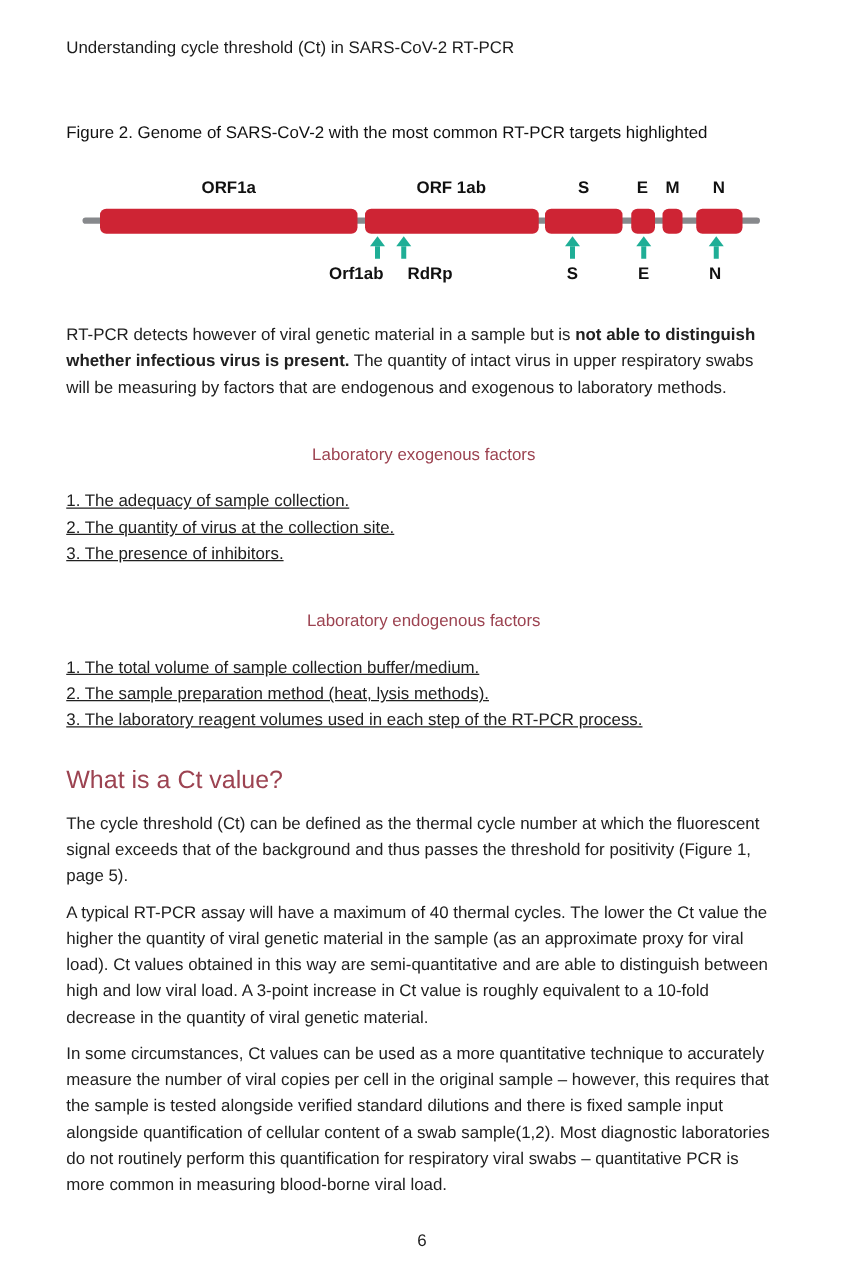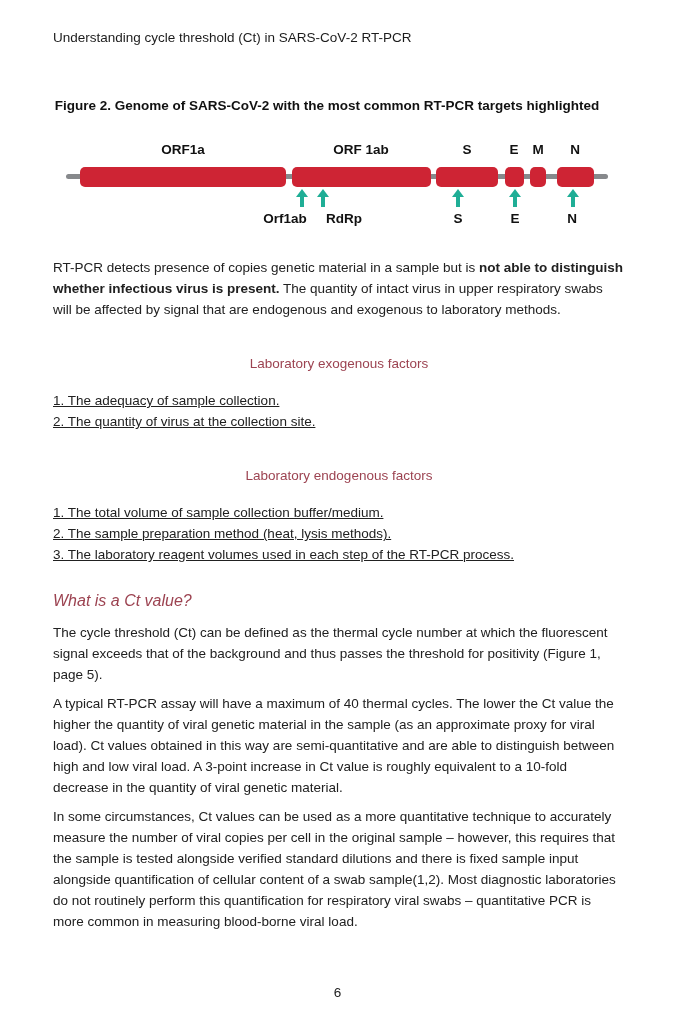--- a/index.html
+++ b/index.html
@@ -20,25 +20,24 @@
   .doc-header {
     margin-top: 30px;
     font-size: 13.5px;
     line-height: 1.2;
     color: #1c1c1c;
   }
 
   .fig-caption {
     margin-top: 50px;
     font-size: 13.5px;
-    font-weight: bold;
+    font-weight: normal;
     line-height: 1.55;
     max-width: 548px;
     color: #111;
-    text-align: center;
   }
 
   
   .diagram {
     position: relative;
     width: 675px;
     height: 92px;
     margin-top: 24px;
   }
   .backbone {
@@ -109,25 +108,24 @@
     text-align: center;
   }
   .num-list {
     margin-top: 16px;
     font-size: 13.5px;
     line-height: 21px;
   }
   .num-list .li { white-space: nowrap; text-decoration: underline; }
   .big-head {
     margin-top: 26px;
-    font-size: 16px;
+    font-size: 20px;
     font-weight: 400;
     line-height: 1.2;
     color: var(--maroon, #9c4351);
-    font-style: italic;
   }
   .after-head { margin-top: 12px; }
   .para-gap { margin-top: 8px; }
 
   .page-number {
     position: absolute;
     left: 0;
     right: 0;
     bottom: 24px;
     text-align: center;
@@ -181,26 +179,27 @@
       <div class="stem"></div>
     </div>
 
   <div class="seg-label-bottom" style="left:285px">Orf1ab</div>
   <div class="seg-label-bottom" style="left:344px">RdRp</div>
   <div class="seg-label-bottom" style="left:458px">S</div>
   <div class="seg-label-bottom" style="left:515px">E</div>
   <div class="seg-label-bottom" style="left:572px">N</div>
 </div>
 
-<div class="para para-intro tx"><span>RT-PCR detects presence of copies genetic material in a sample but is </span><strong>not able to distinguish whether infectious virus is present.</strong><span> The quantity of intact virus in upper respiratory swabs will be affected by signal that are endogenous and exogenous to laboratory methods.</span></div>
+<div class="para para-intro tx"><span>RT-PCR detects however of viral genetic material in a sample but is </span><strong>not able to distinguish whether infectious virus is present.</strong><span> The quantity of intact virus in upper respiratory swabs will be measuring by factors that are endogenous and exogenous to laboratory methods.</span></div>
 
 <div class="subhead tx">Laboratory exogenous factors</div>
 <div class="num-list tx">
   <div class="li">1. The adequacy of sample collection.</div>
   <div class="li">2. The quantity of virus at the collection site.</div>
+  <div class="li">3. The presence of inhibitors.</div>
 </div>
 
 <div class="subhead tx">Laboratory endogenous factors</div>
 <div class="num-list tx">
   <div class="li">1. The total volume of sample collection buffer/medium.</div>
   <div class="li">2. The sample preparation method (heat, lysis methods).</div>
   <div class="li">3. The laboratory reagent volumes used in each step of the RT-PCR process.</div>
 </div>
 
 <div class="big-head tx">What is a Ct value?</div>

